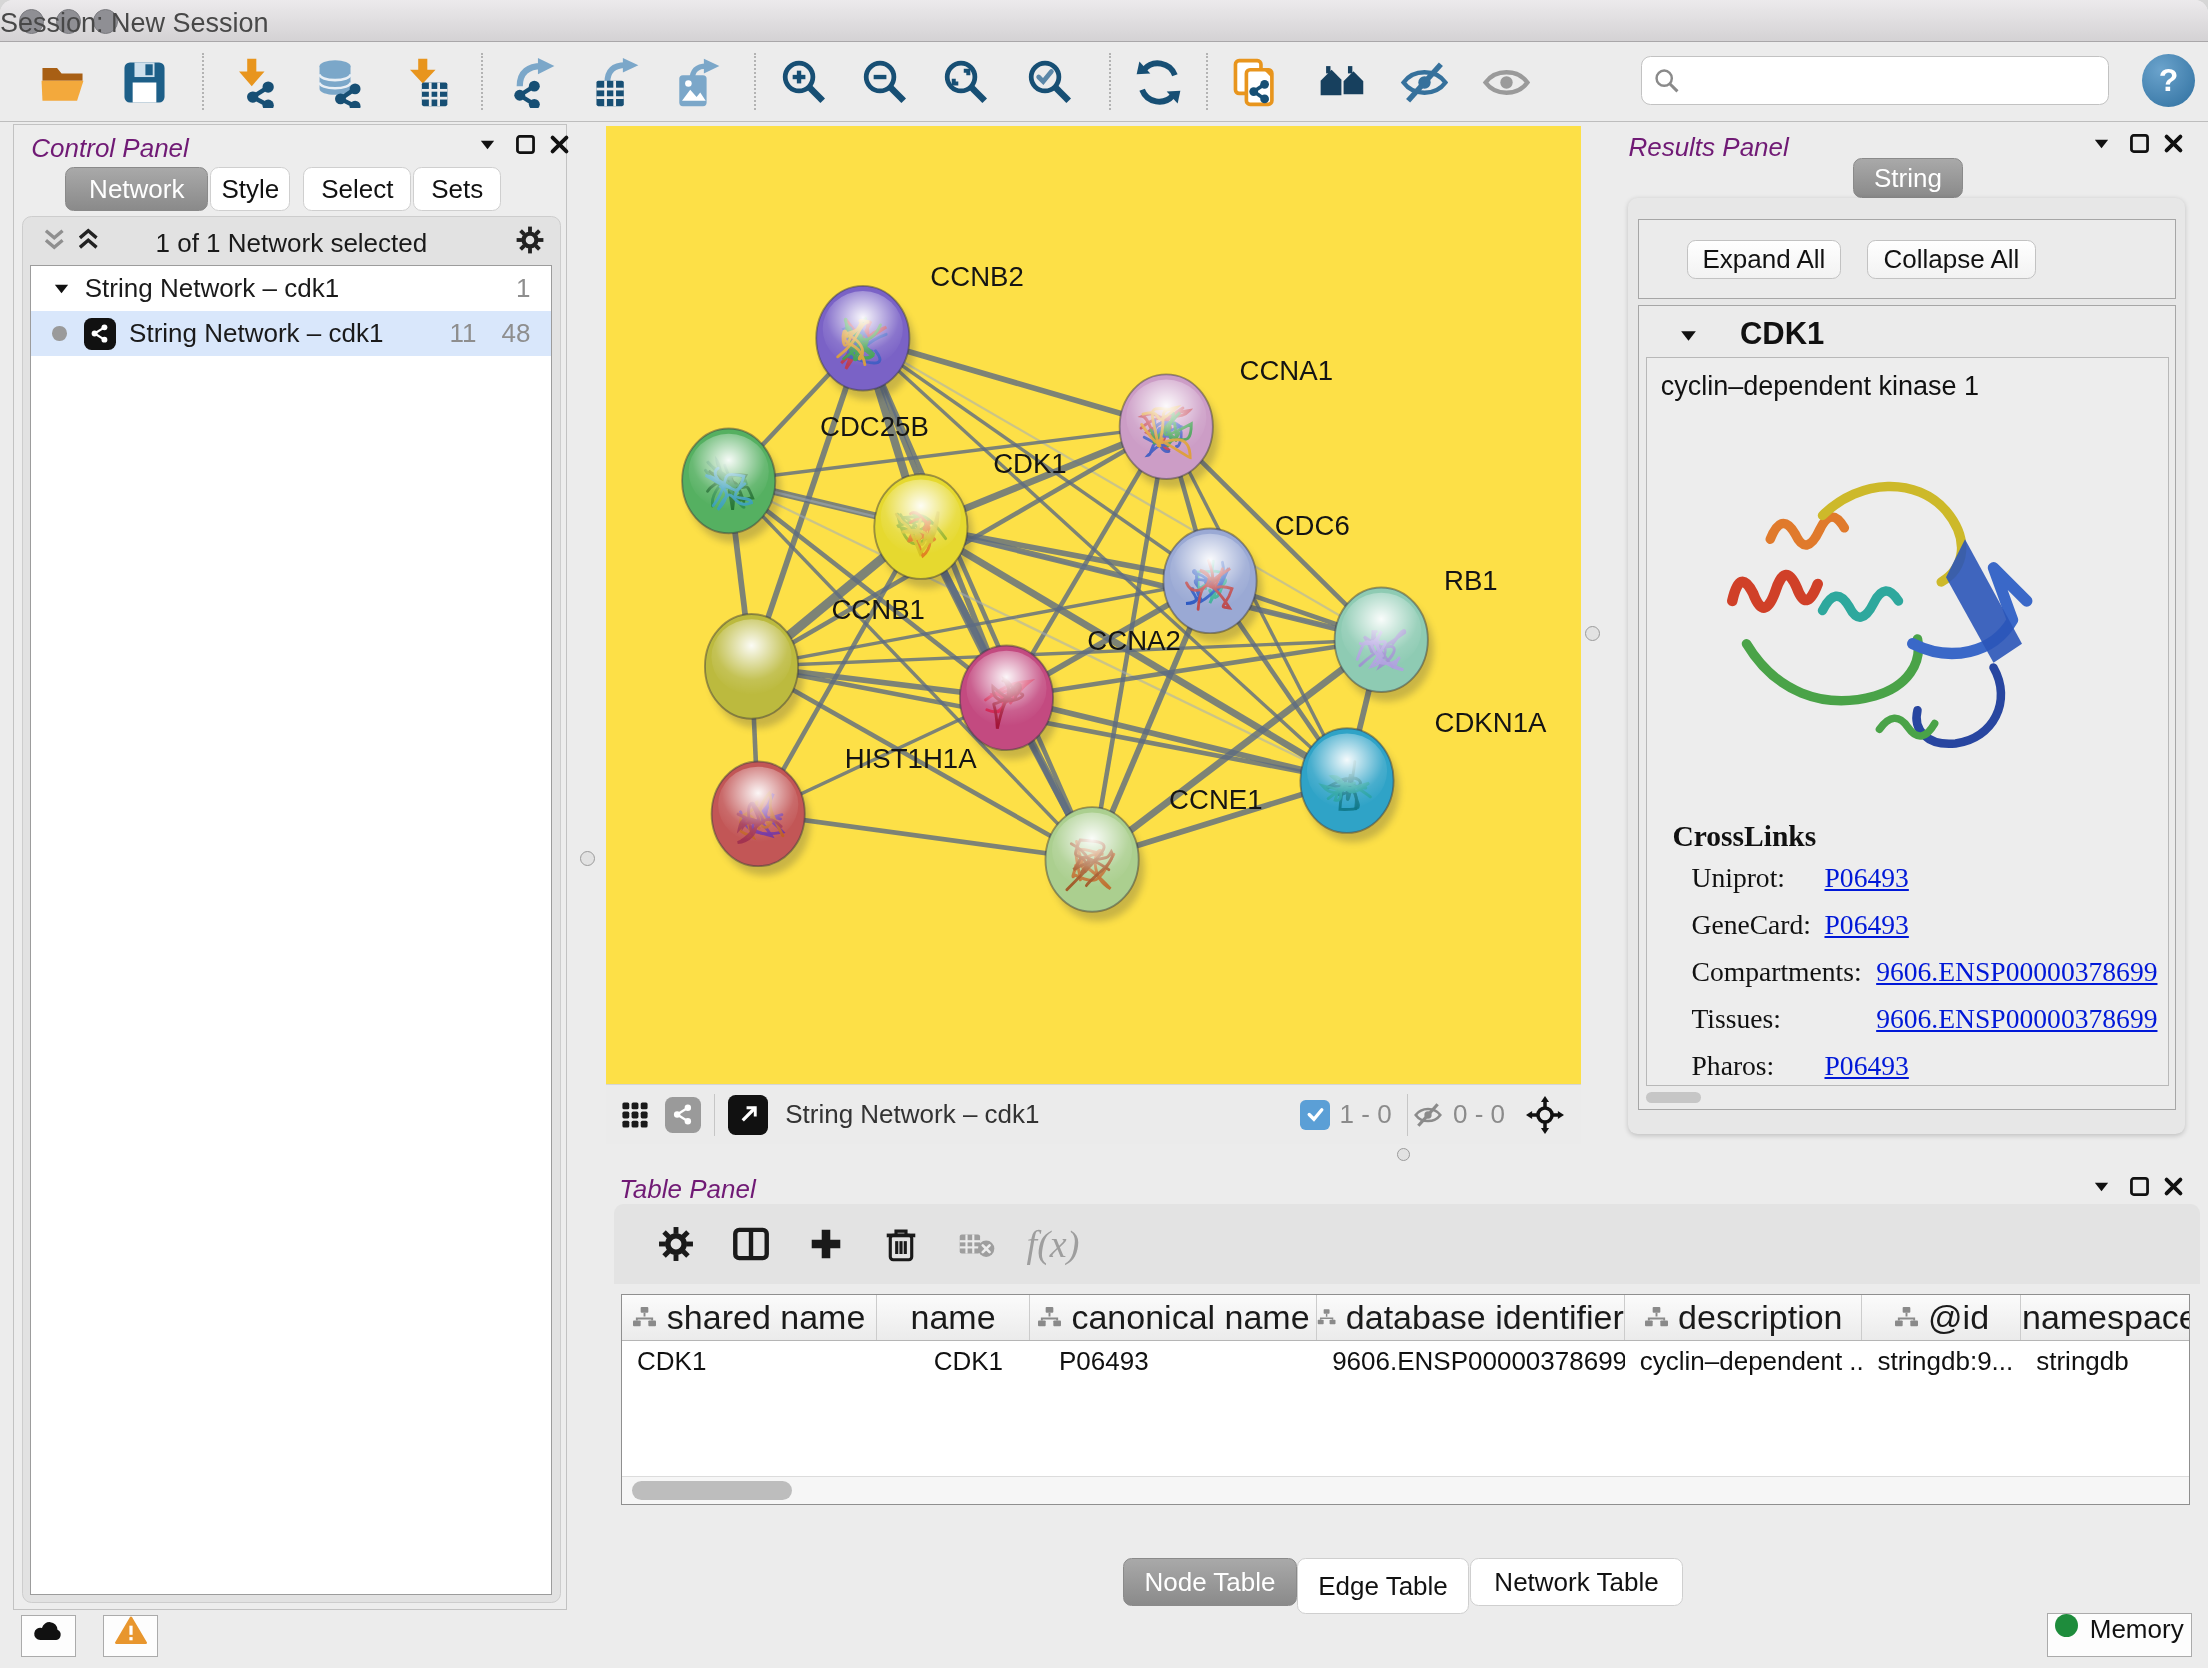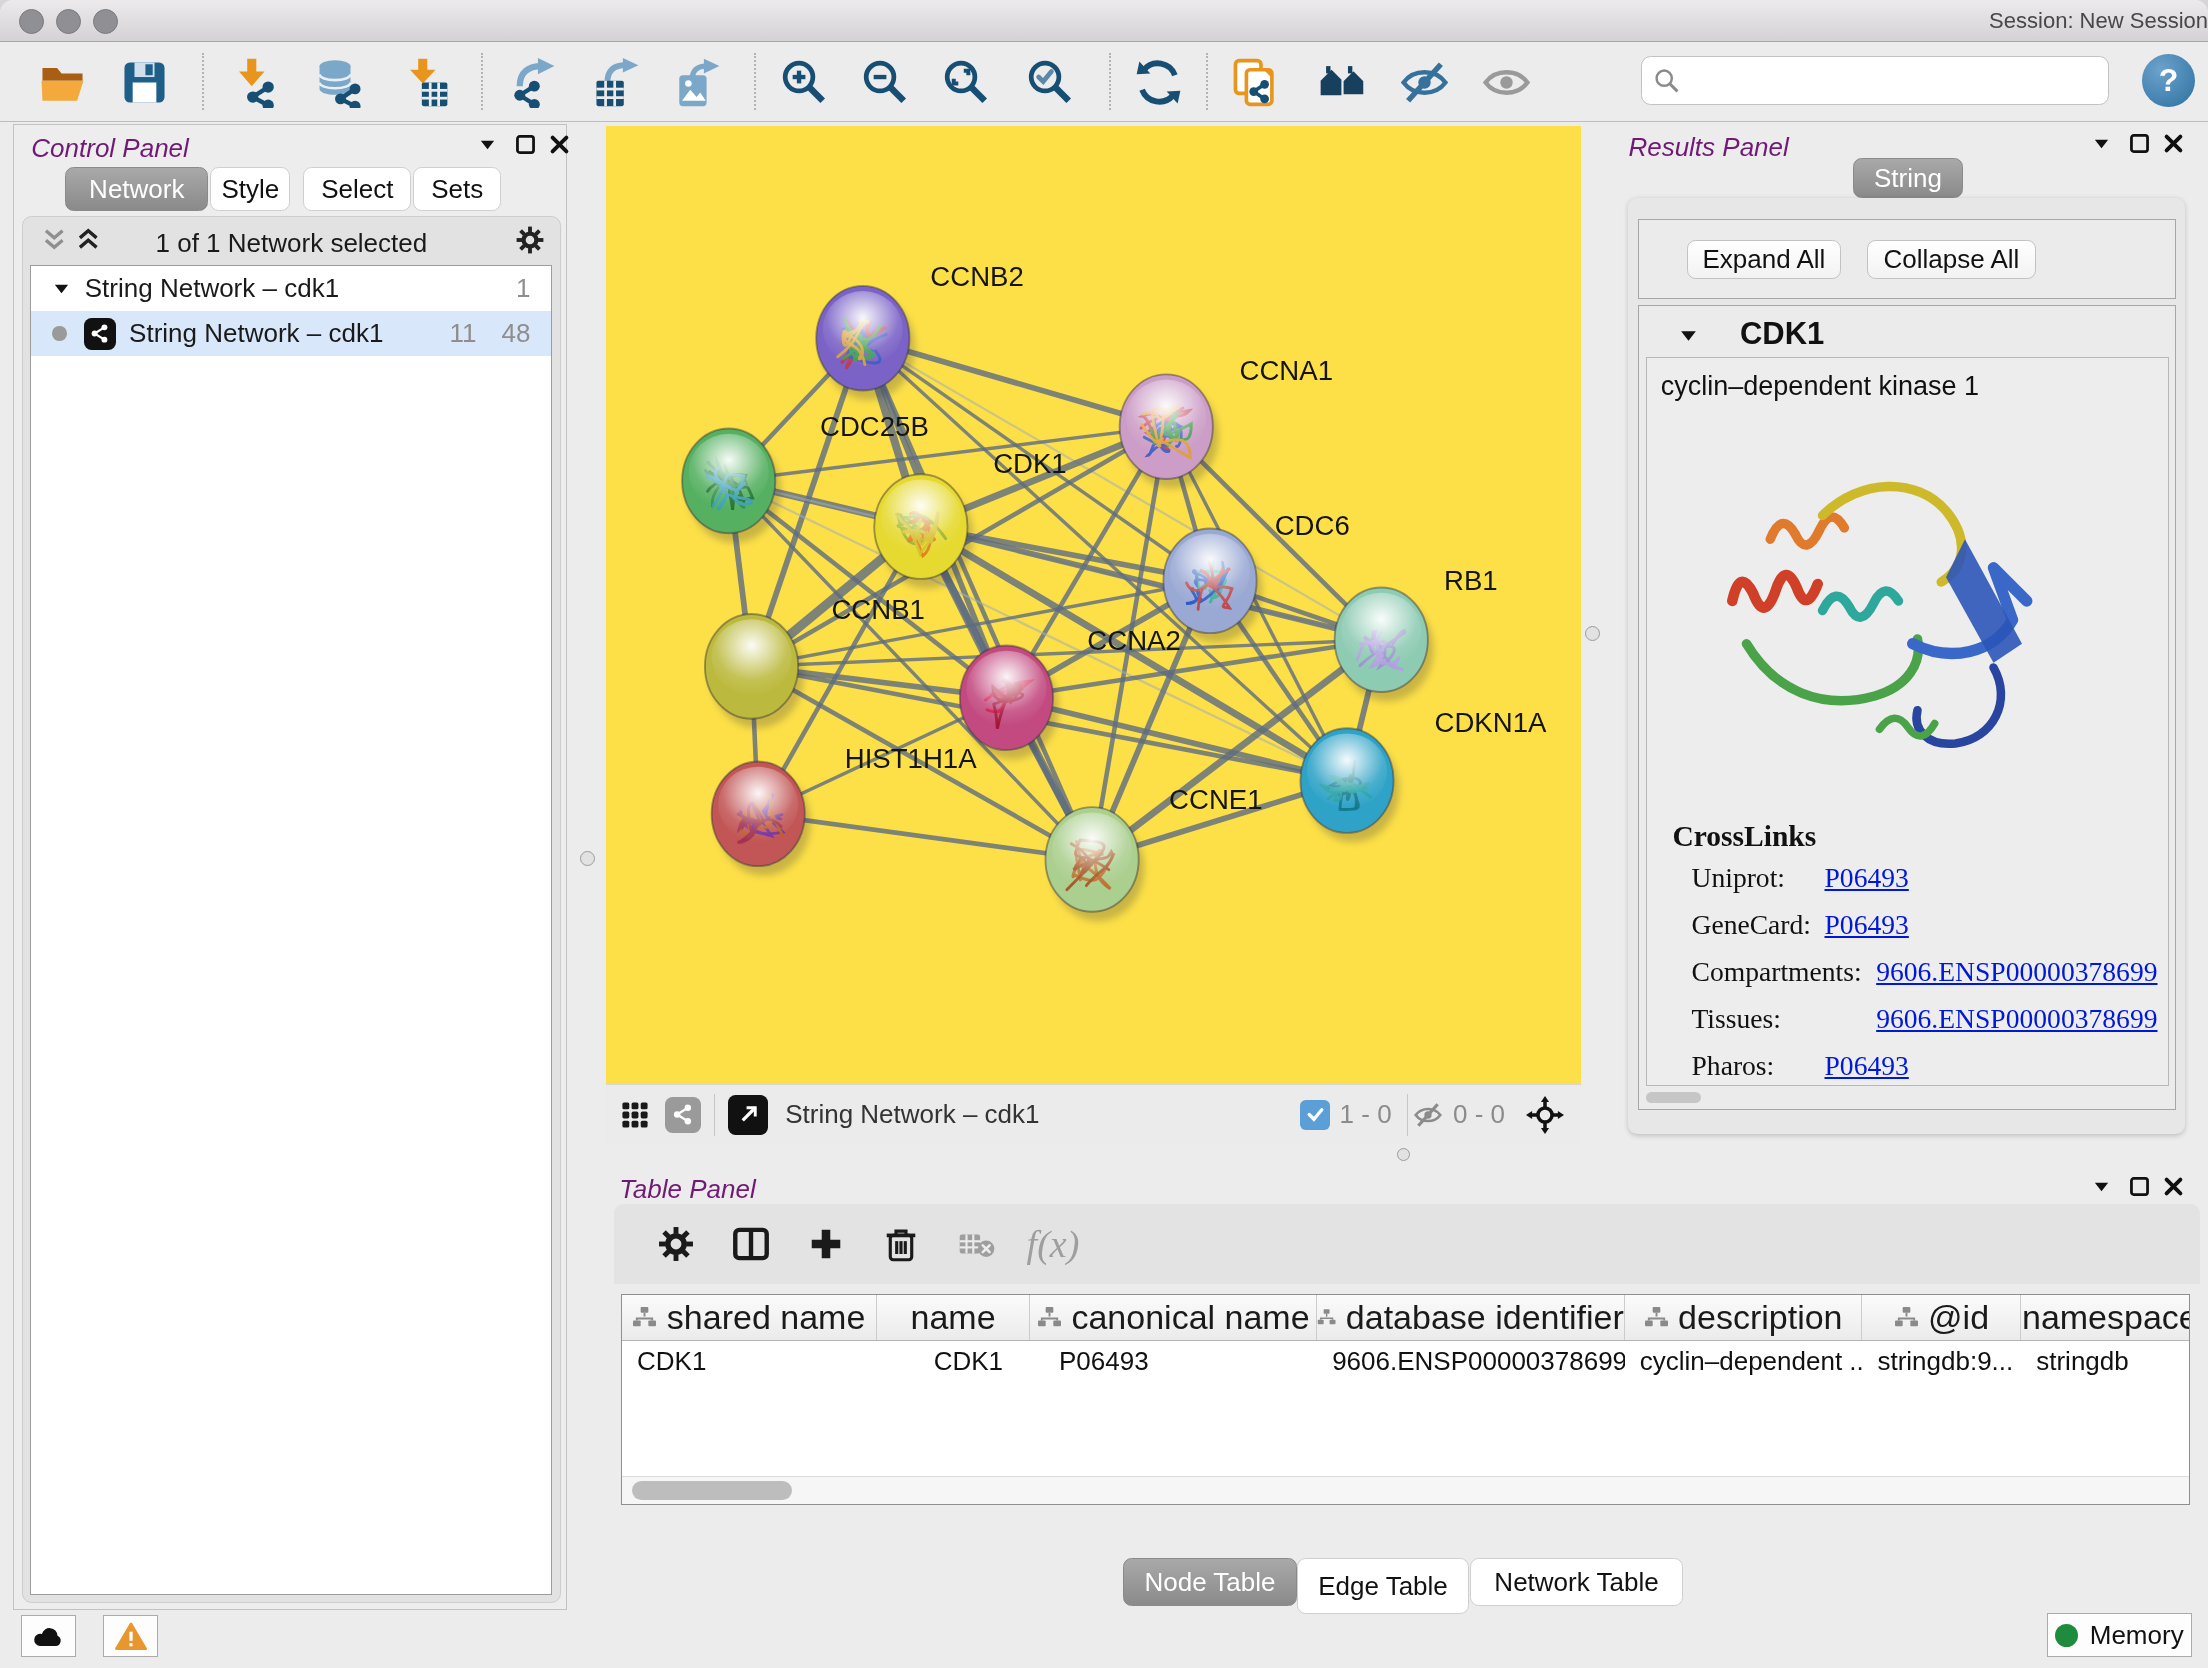--- a/index.html
+++ b/index.html
@@ -7,21 +7,21 @@
   body { font-family:"Liberation Sans", sans-serif; }
   .window { position:relative; width:2208px; height:1668px; background:#ececec; overflow:hidden;
             border-radius:13.3px 13.3px 0 0; }
   .abs { position:absolute; }
 
   
   .titlebar { left:0; top:0; width:2208px; height:42px;
     background:linear-gradient(#eceaec,#d4d2d4); border-bottom:1px solid #a9a7a9; }
   .tl-light { top:8.6px; width:25px; height:25px; border-radius:50%;
     background:#8f8f94; border:1px solid #7a7a7f; }
-  .win-title { width:100%; text-align:right; top:7.6px; font-size:22px; color:#484848; font-weight:500; }
+  .win-title { width:100%; text-align:left; top:7.6px; font-size:27px; color:#484848; font-weight:500; }
 
   
   .toolbar { left:0; top:42px; width:2208px; height:80px; background:#ececec;
     border-bottom:1px solid #bdbdbd; }
   .tbtn { top:14.3px; width:53px; height:53px; display:flex; align-items:center; justify-content:center; }
   .tbtn svg { width:51px; height:51px; }
   .tsep { top:11.4px; width:0; height:57px; border-left:2.9px dotted #b3b3b3; }
   .search-wrap { top:14.3px; left:1641px; width:468px; height:49px; background:#fff;
     border:1.4px solid #c2c2c2; border-radius:9.5px; display:flex; align-items:center; padding:0 11.4px; }
   .search-wrap input { border:none; outline:none; font-size:25px; width:100%; background:transparent;
@@ -77,21 +77,21 @@
   .thead { display:flex; height:46px; background:linear-gradient(#fbfbfb,#ebebeb);
     border-bottom:1px solid #b5b5b5; }
   .th { display:flex; align-items:center; justify-content:center; gap:9.5px; font-size:34px;
     color:#1a1a1a; border-right:1px solid #cccccc; overflow:hidden; white-space:nowrap; }
   .trow { display:flex; height:42px; }
   .td { font-size:26px; color:#111; padding:4.8px 0 0 15px; overflow:hidden; white-space:nowrap; }
   .hscroll { position:absolute; left:0px; bottom:0px; width:100%; height:28.5px; background:#f6f6f6;
     border-top:1px solid #dcdcdc; }
   .hthumb { position:absolute; left:9.5px; top:4.8px; width:160px; height:19px; border-radius:9.5px; background:#bdbdbd; }
 
-  .statusbtn { background:#fdfdfd; border:1.9px solid #ababab; display:flex; align-items:center; justify-content:center; }
+  .statusbtn { background:#fdfdfd; border:1.9px solid #ababab; display:flex; align-items:flex-start; justify-content:center; }
   .split-dot { width:15px; height:15px; border-radius:50%; background:#e2e2e2; border:1px solid #9b9b9b; }
 
   svg text { font-family:"Liberation Sans", sans-serif; }
 </style>
 </head>
 <body>
 
 <svg width="0" height="0" style="position:absolute">
   <defs>
     <symbol id="sym-share" viewBox="0 0 28 28">

